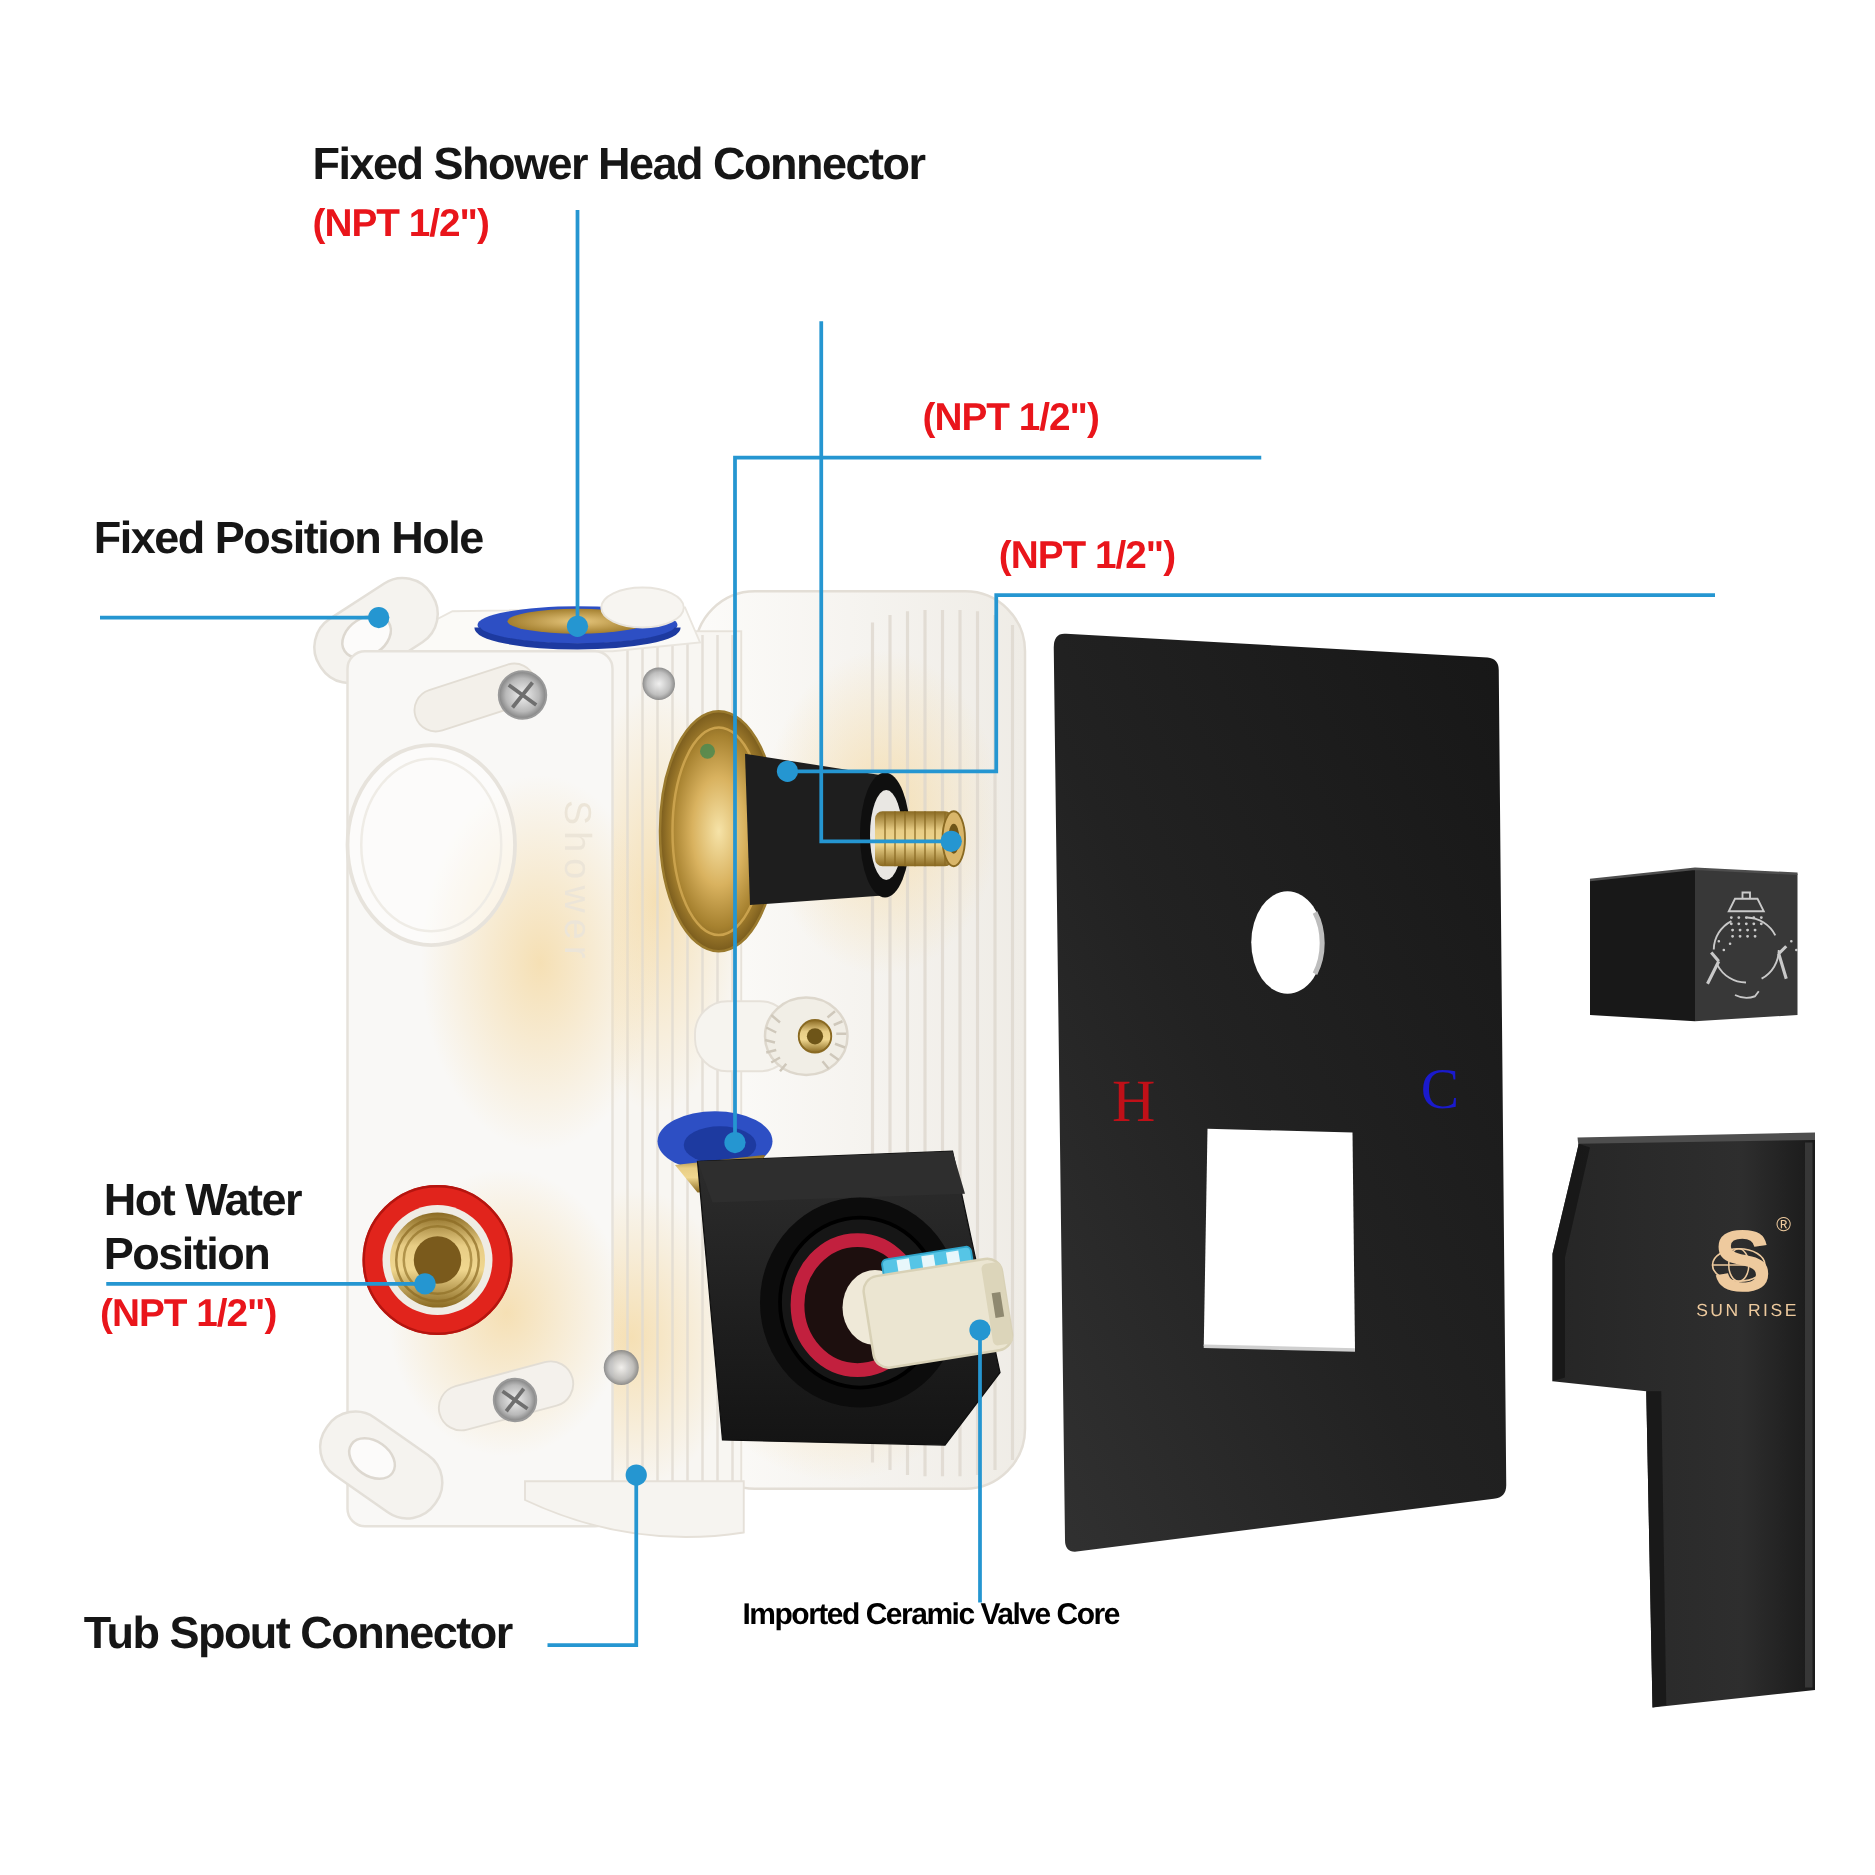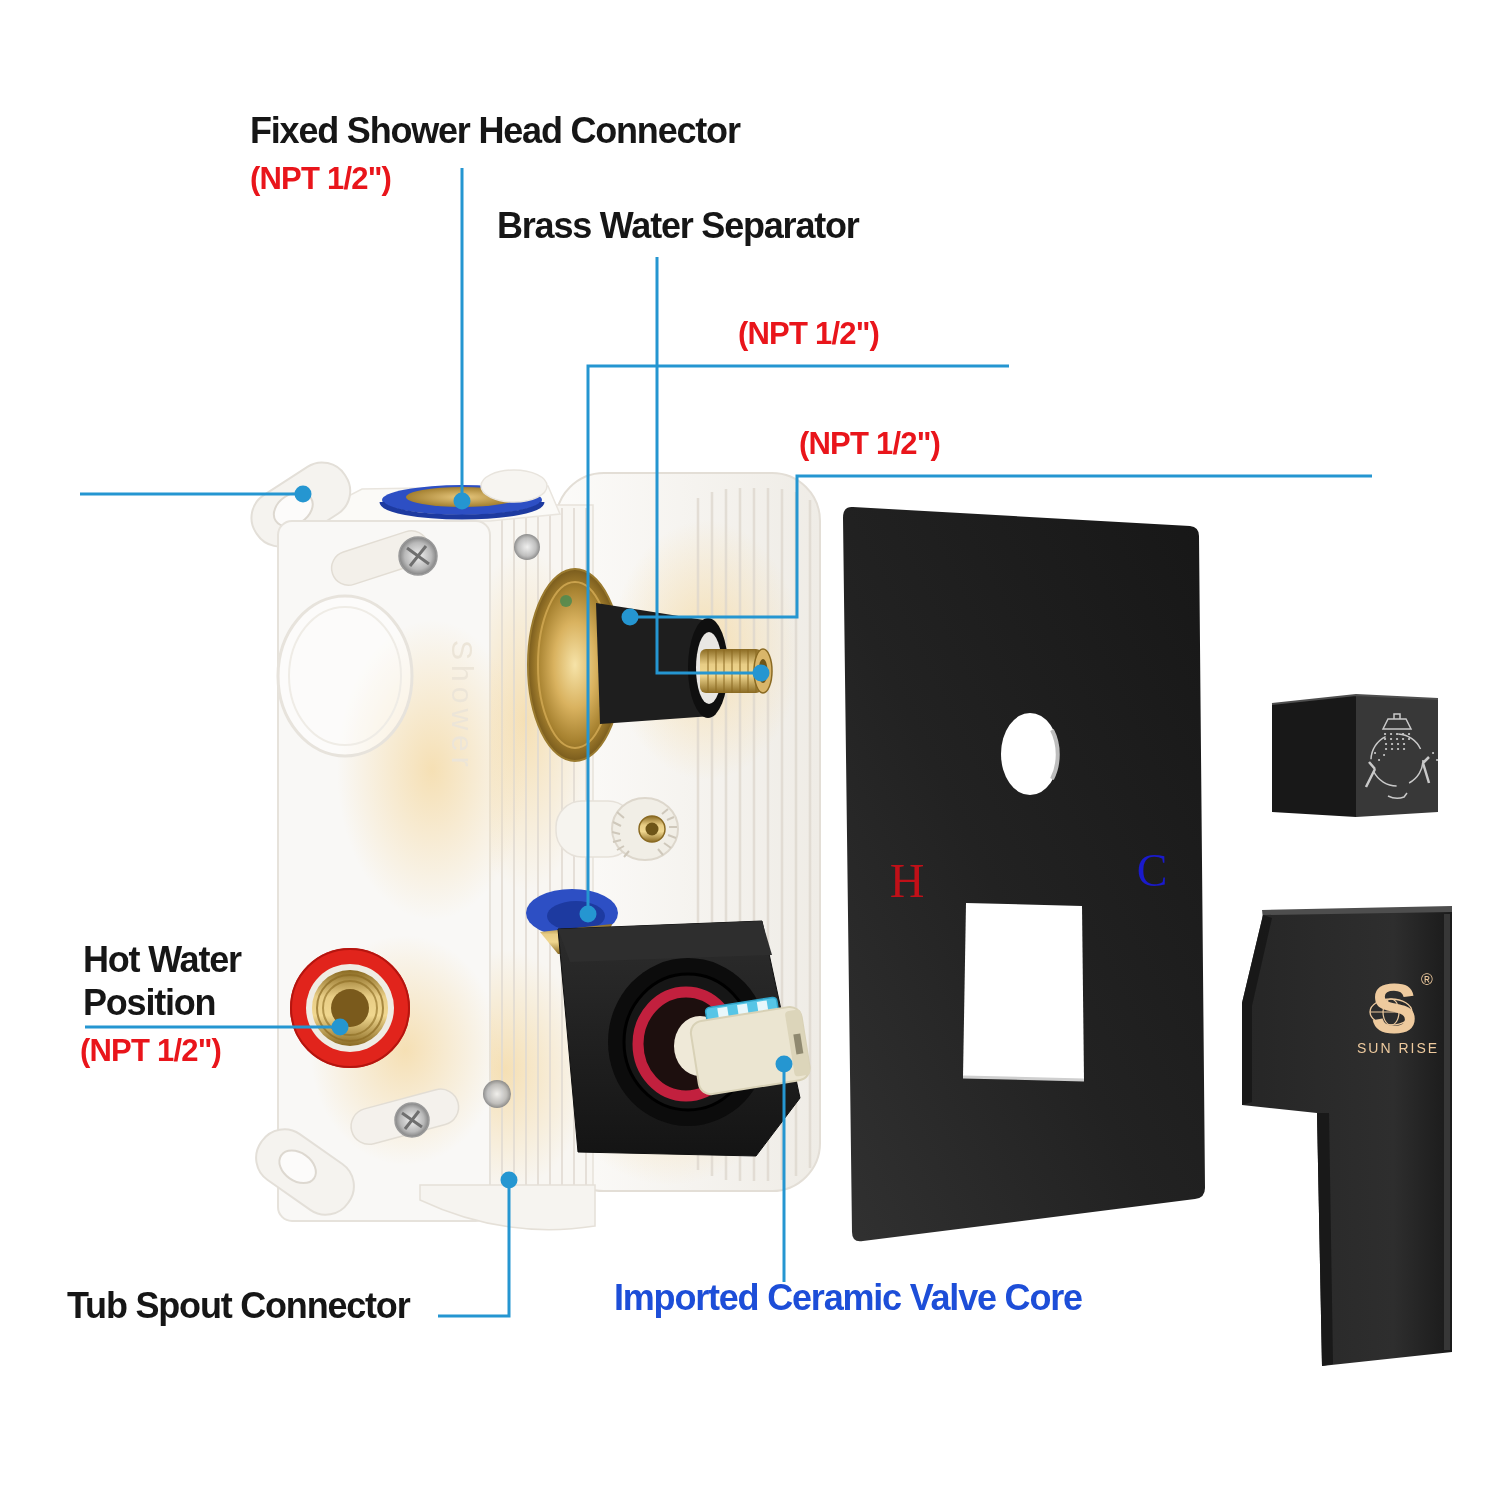--- a/index.html
+++ b/index.html
@@ -6,21 +6,21 @@
   .canvas{
     position:relative;width:1500px;height:1500px;background:#ffffff;overflow:hidden;
     font-family:"Liberation Sans",sans-serif;
   }
   .art{position:absolute;left:0;top:0;width:1500px;height:1500px;}
   .lbl{
     position:absolute;color:#161616;font-weight:700;font-size:36px;
     letter-spacing:-1.2px;white-space:nowrap;line-height:1.05;text-align:center;
   }
   .spec{color:#e9151b;font-size:31px;letter-spacing:-0.8px;}
-  .orange{color:#1d4ed8;font-size:36px;margin-left:20px;}
+  .orange{color:#000000;font-size:24px;}
 </style>
 </head>
 <body>
 
 <div class="canvas">
 
 <svg class="art" viewBox="0 0 1500 1500">
   <defs>
     <linearGradient id="bodyGrad" x1="0" y1="0" x2="1" y2="0">
       <stop offset="0" stop-color="#fcfbf9"></stop>
@@ -250,26 +250,26 @@
     <circle cx="630" cy="617" r="8.5"></circle>
     <circle cx="340" cy="1027" r="8.5"></circle>
     <circle cx="509" cy="1180" r="8.5"></circle>
     <circle cx="784" cy="1064" r="8.5"></circle>
   </g>
 </svg>
 
 <div class="lbl" style="left:250px;top:112px;">Fixed Shower Head Connector</div>
 <div class="lbl spec" style="left:250px;top:163px;">(NPT 1/2")</div>
 
-<div class="lbl" style="left:497px;top:207px;">Brass Water Separator</div>
 
 <div class="lbl spec" style="left:738px;top:318px;">(NPT 1/2")</div>
 
 <div class="lbl spec" style="left:799px;top:428px;">(NPT 1/2")</div>
 
+<div class="lbl" style="left:75px;top:411px;">Fixed Position Hole</div>
 
 <div class="lbl" style="left:83px;top:941px;">Hot Water</div>
 <div class="lbl" style="left:83px;top:984px;">Position</div>
 <div class="lbl spec" style="left:80px;top:1035px;">(NPT 1/2")</div>
 
 <div class="lbl" style="left:67px;top:1287px;">Tub Spout Connector</div>
 
 <div class="lbl orange" style="left:594px;top:1279px;">Imported Ceramic Valve Core</div>
 
 </div>

